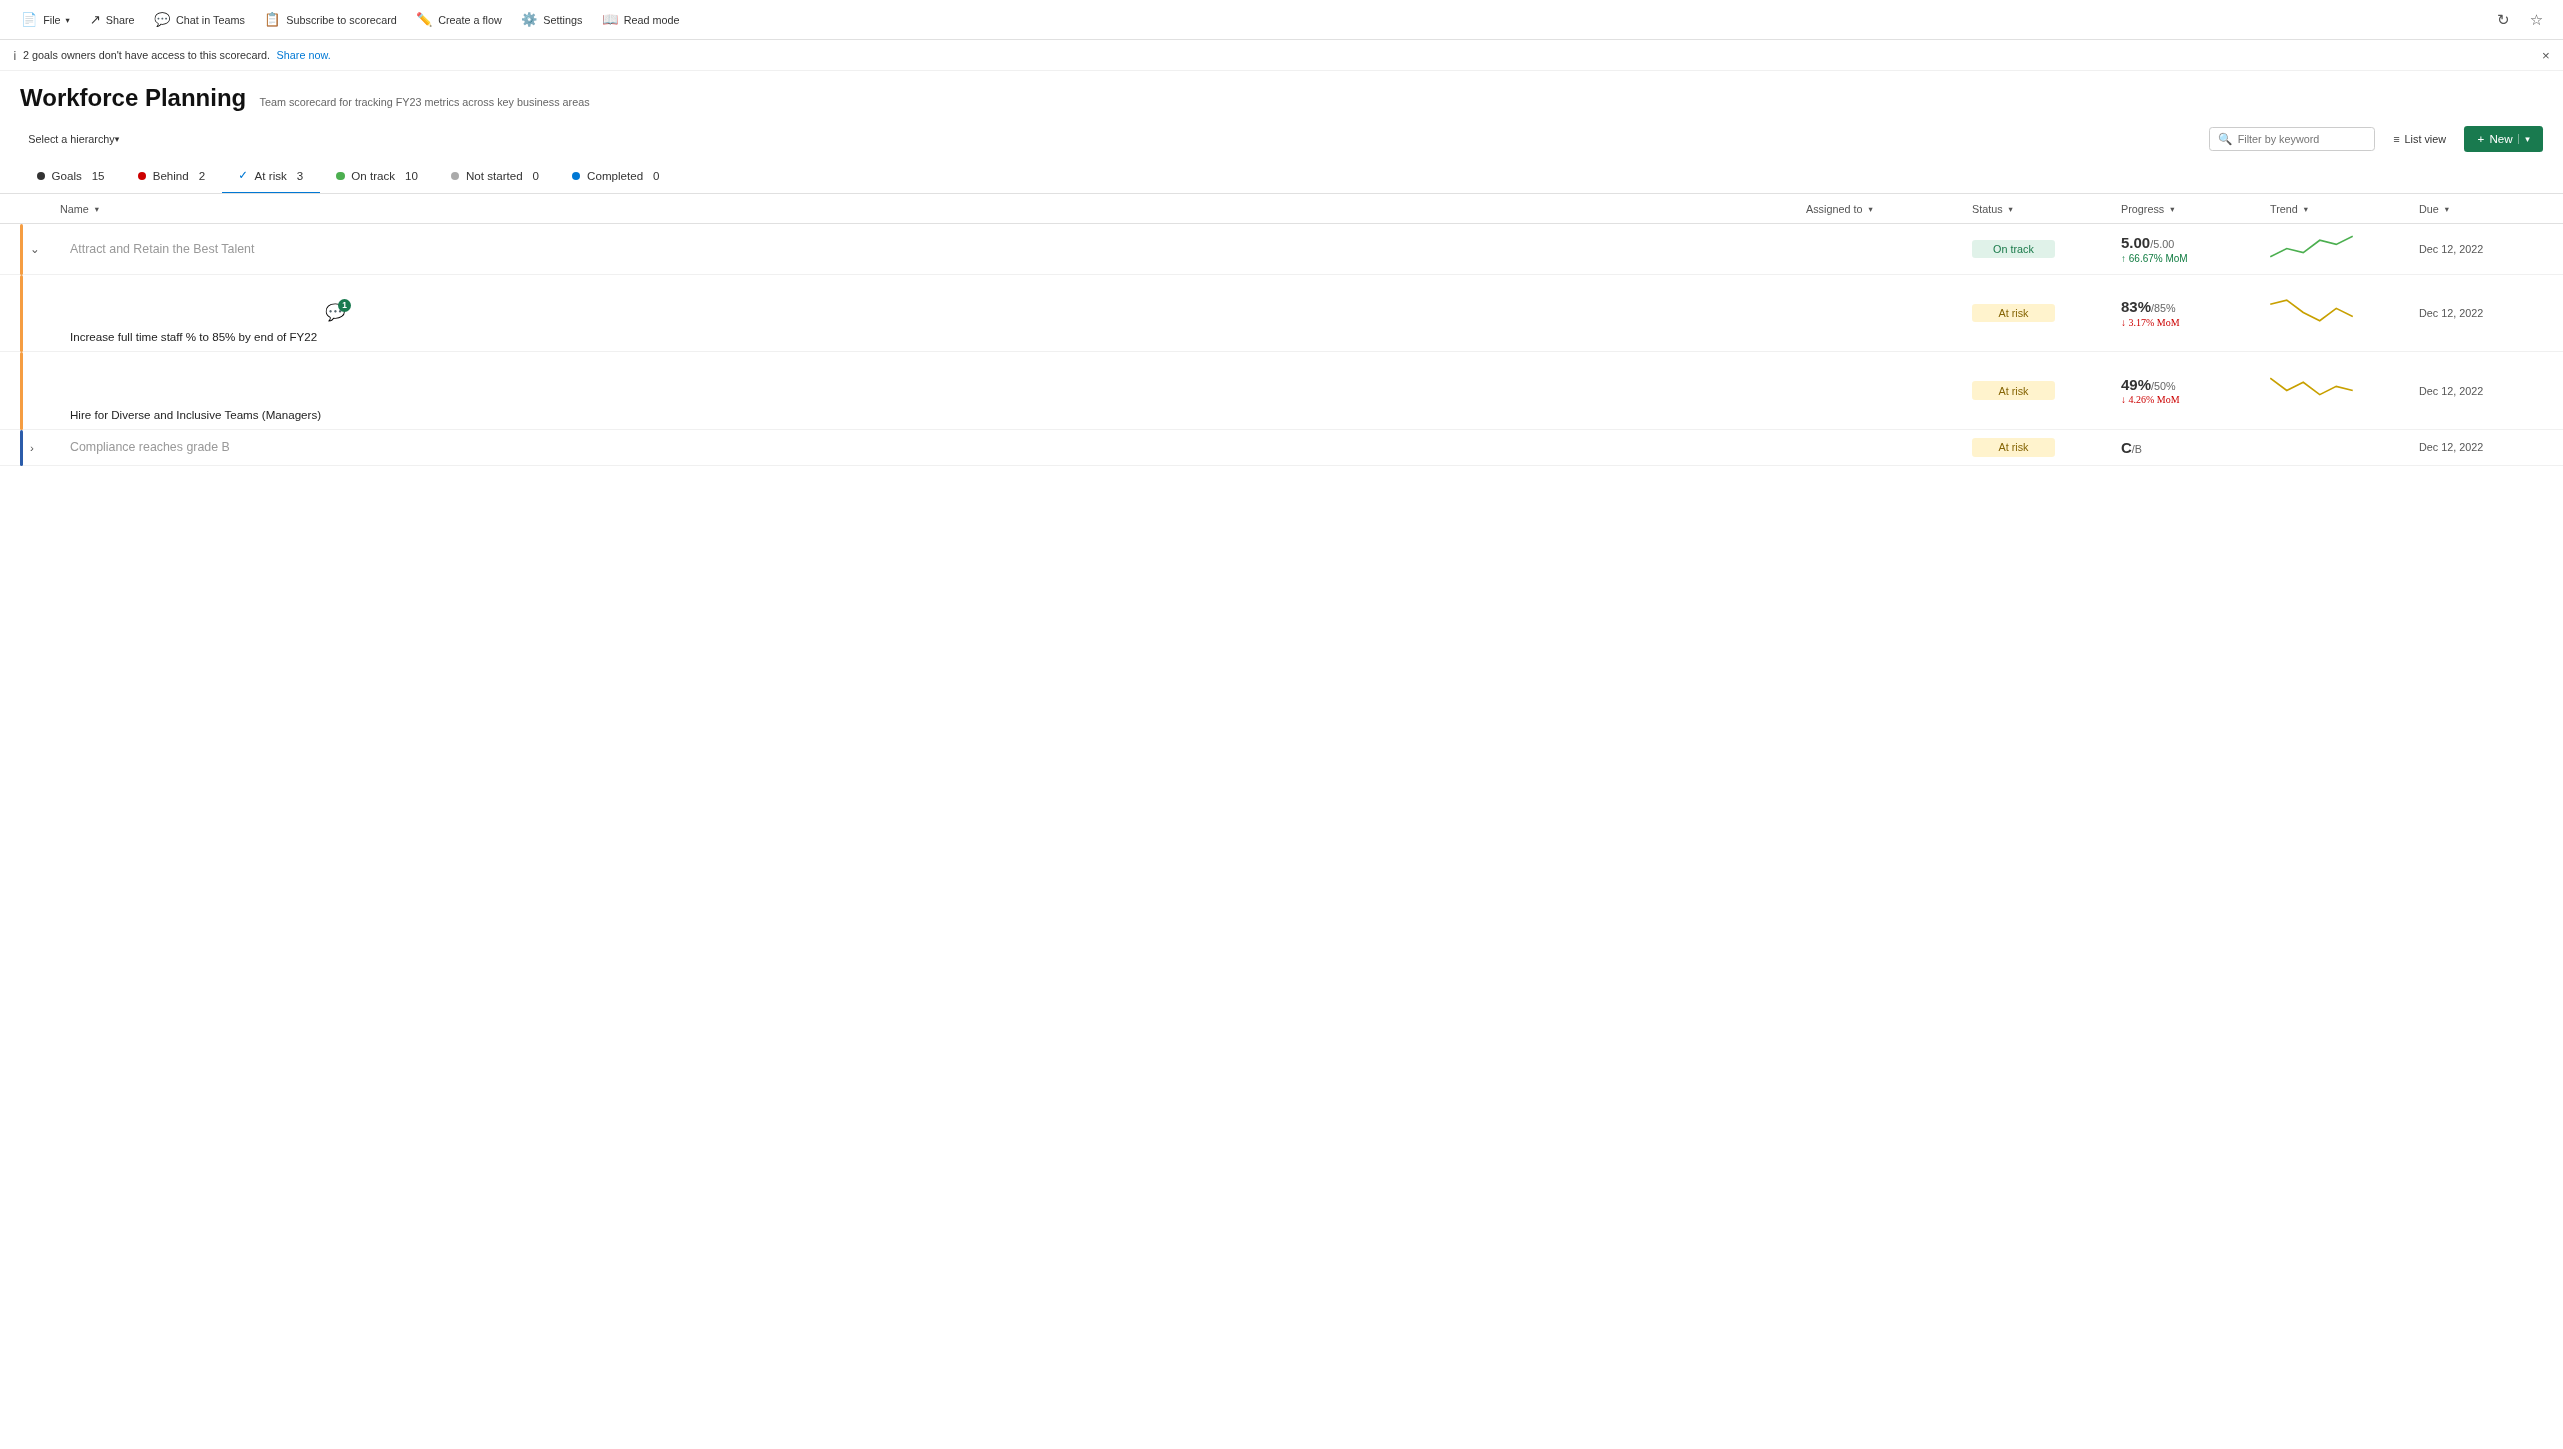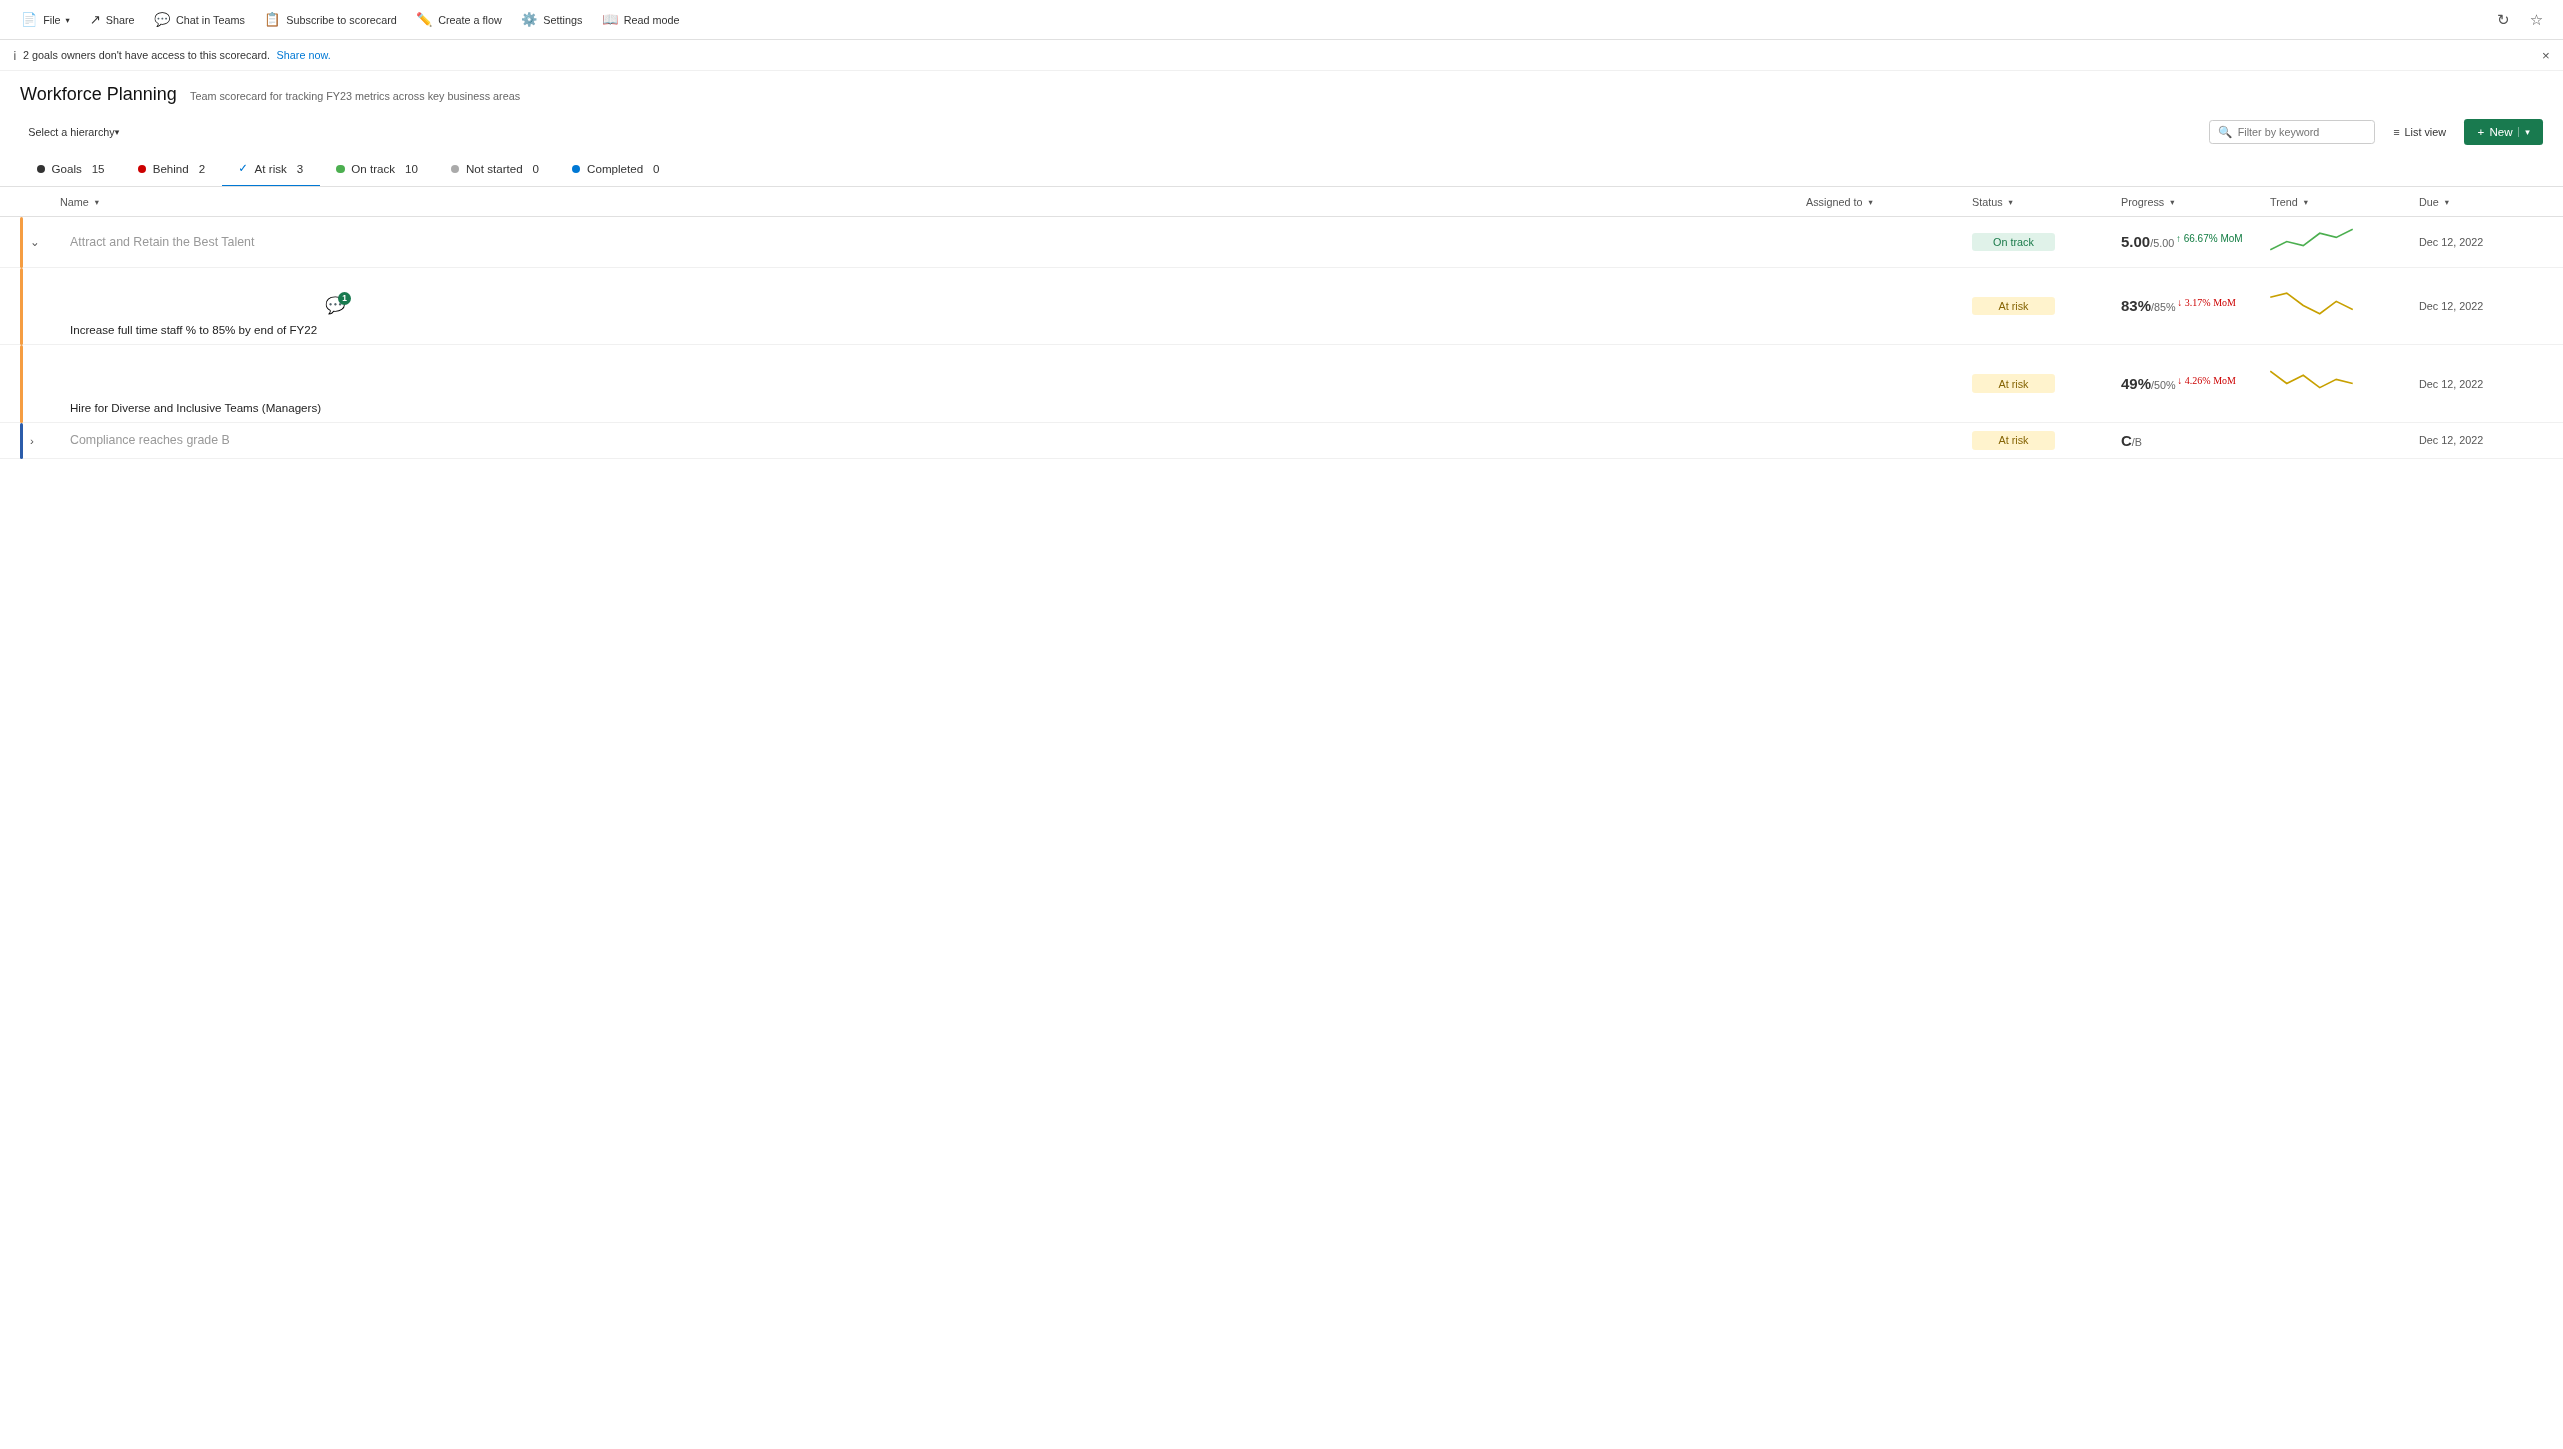--- a/index.html
+++ b/index.html
@@ -50,22 +50,22 @@
     .notif-close { margin-left: auto; cursor: pointer; font-size: 13.3px; color: #555; }
 
     
     .page-header {
       padding: 13.3px 20px 6.6px 20px;
       display: flex;
       align-items: baseline;
       gap: 13.3px;
     }
     .page-title {
-      font-size: 18px;
-      font-weight: 400;
+      font-size: 24px;
+      font-weight: 700;
       color: #111;
     }
     .page-subtitle {
       font-size: 10.8px;
       color: #666;
     }
 
     
     .controls-row {
       display: flex;
@@ -208,21 +208,21 @@
     .status-on-track {
       background: #e0f2e9;
       color: #1a7a4a;
     }
     .status-at-risk {
       background: #fff3cd;
       color: #856404;
     }
 
     .progress-cell {
-      display: flex; flex-direction: row; gap: 1.7px;
+      display: flex; flex-direction: column; gap: 1.7px;
     }
     .progress-main {
       font-size: 15px; font-weight: 600; color: #333;
     }
     .progress-main .target { font-size: 10.8px; font-weight: 400; color: #666; }
     .progress-mom {
       font-size: 10px; color: #666;
     }
     .progress-mom.up { color: #107c41; }
     .progress-mom.down { color: #c00; font-family: Liberation Serif, serif; }

